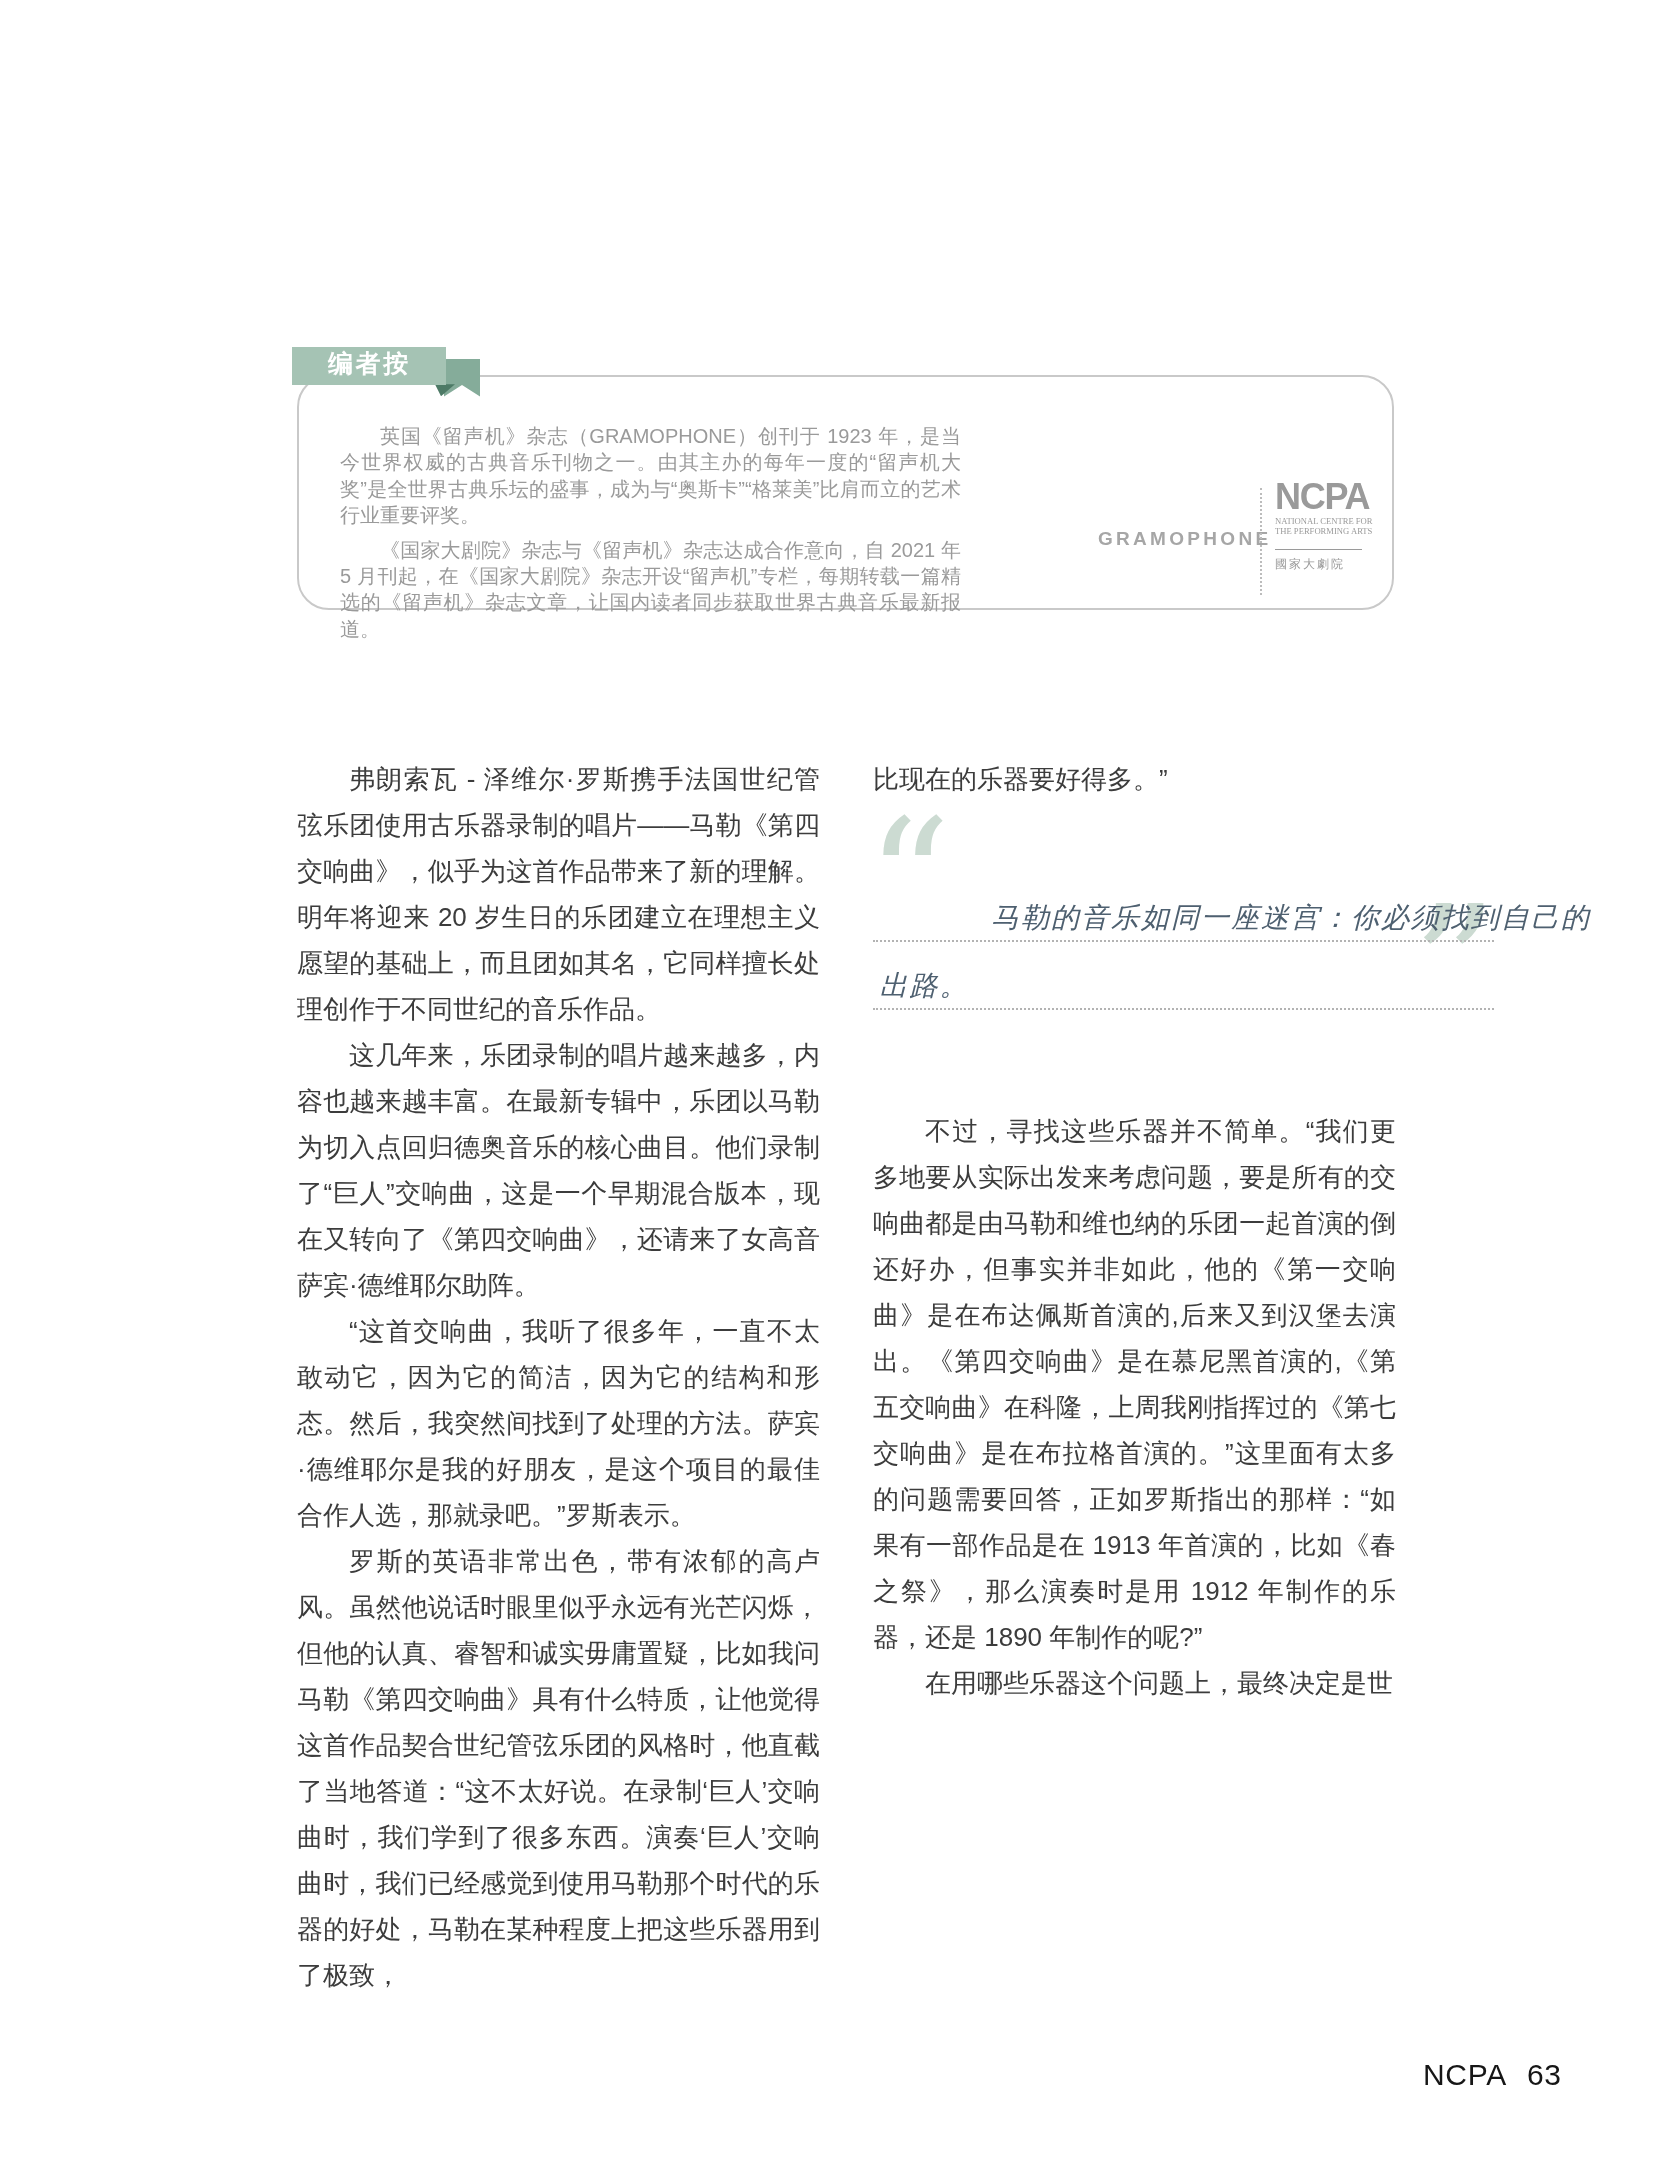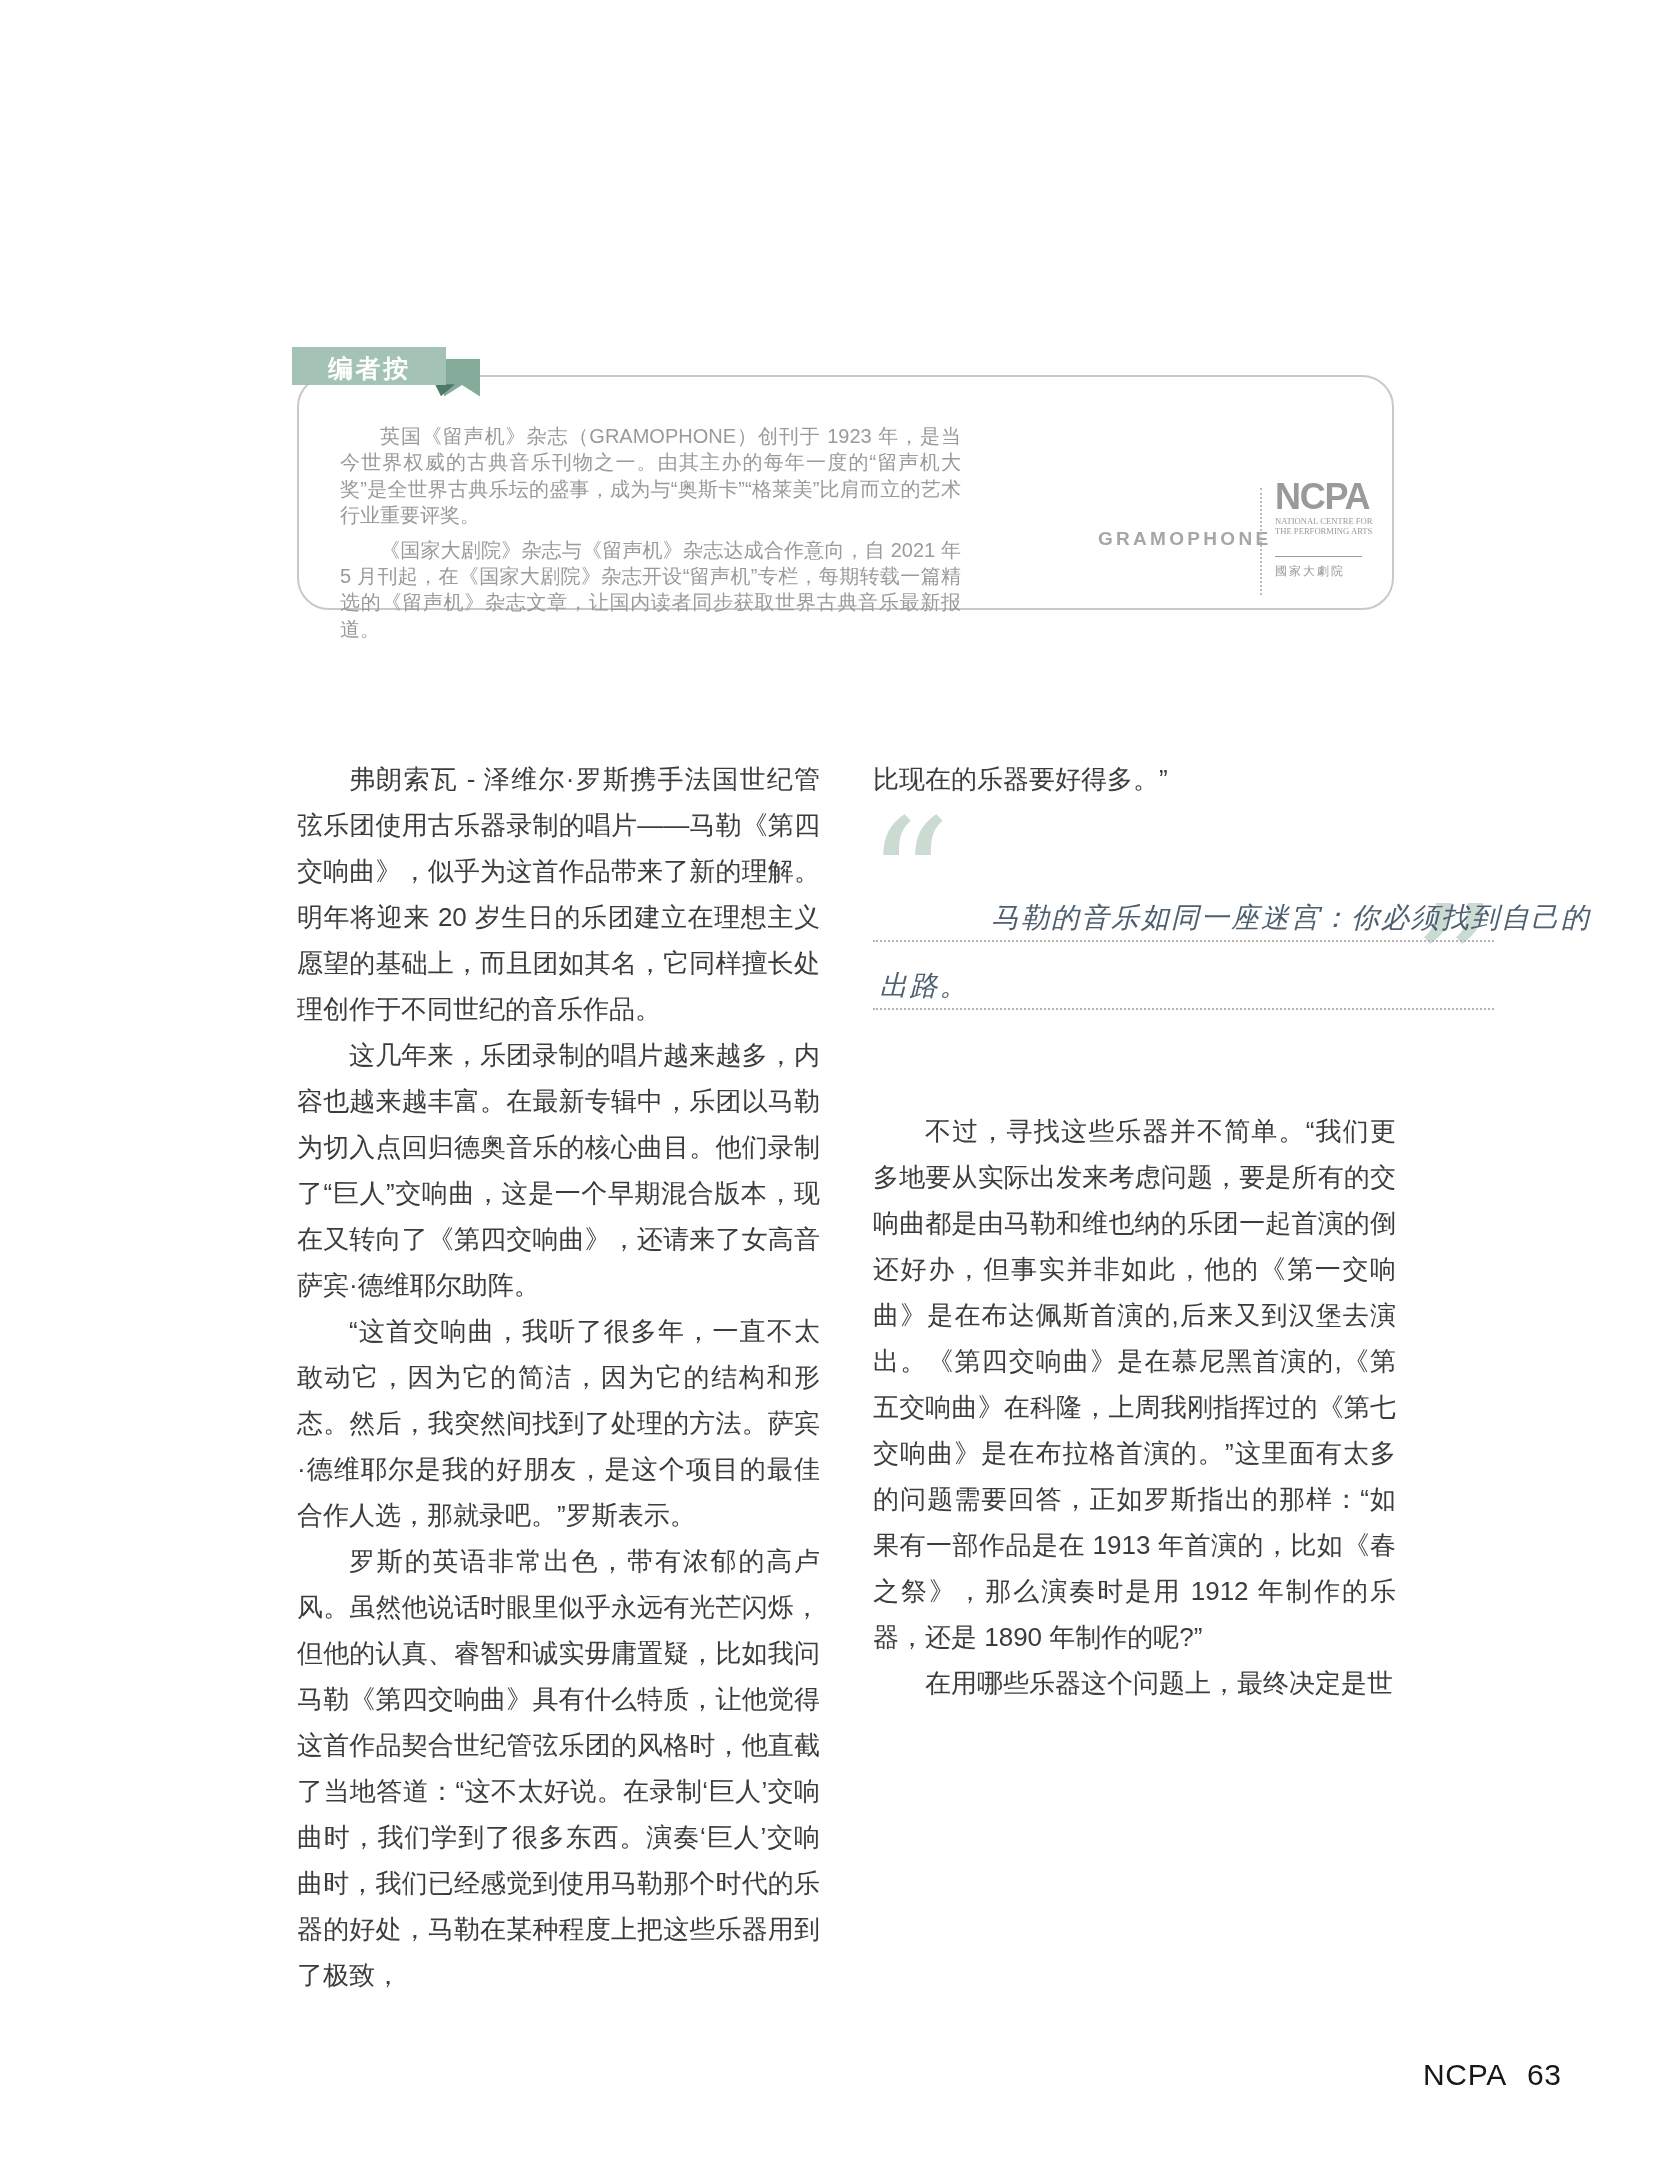--- a/index.html
+++ b/index.html
@@ -9,21 +9,21 @@
   }
 
   
   .editor-box {
     position:absolute; left:297px; top:375px; width:1093px; height:231px;
     border:2px solid #c9c9c9; border-radius:32px; background:#ffffff;
   }
   .ribbon-band {
     position:absolute; left:-6.6px; top:-30px; width:154px; height:38px;
     background:#a5c3b4; color:#ffffff; z-index:3;
-    display:flex; align-items:flex-end; justify-content:center;
+    display:flex; align-items:flex-start; justify-content:center;
     font-size:25px; font-weight:bold; letter-spacing:2.6px;
   }
   .ribbon-tail {
     position:absolute; left:145px; top:-18.5px; width:36px; height:38px;
     background:#85ac9a; z-index:2;
     clip-path:polygon(0 0, 100% 0, 100% 100%, 50% 70%, 0 100%);
   }
   .ribbon-fold {
     position:absolute; left:136px; top:7.3px; width:20px; height:12px;
     background:#4d7a66; z-index:2;
@@ -43,21 +43,21 @@
     position:absolute; left:961px; top:111px; height:107px; width:0;
     border-left:2px dotted #bcbcbc;
   }
   .ncpa-logo {
     position:absolute; left:976px; top:103px; width:92px; color:#9a9a9a;
     text-align:left;
   }
   .ncpa-acronym { font-size:36px; font-weight:900; letter-spacing:-1.3px; line-height:33px; }
   .ncpa-subtitle {
     font-family:"Liberation Serif", serif; font-size:8.6px; line-height:10.6px;
-    border-bottom:1.3px solid #9a9a9a; padding-bottom:19px; margin-top:2.6px; white-space:nowrap; width:87px;
+    border-bottom:1.3px solid #9a9a9a; padding-bottom:12px; margin-top:2.6px; white-space:nowrap; width:87px;
   }
   .ncpa-chinese {
     margin-top:6.6px; font-family:cursive; font-size:12px; letter-spacing:2px; white-space:nowrap;
   }
 
   
   .col {
     position:absolute; top:756px; width:523px;
     color:#3c3c3c; font-size:26px; line-height:46px; text-align:justify;
   }

